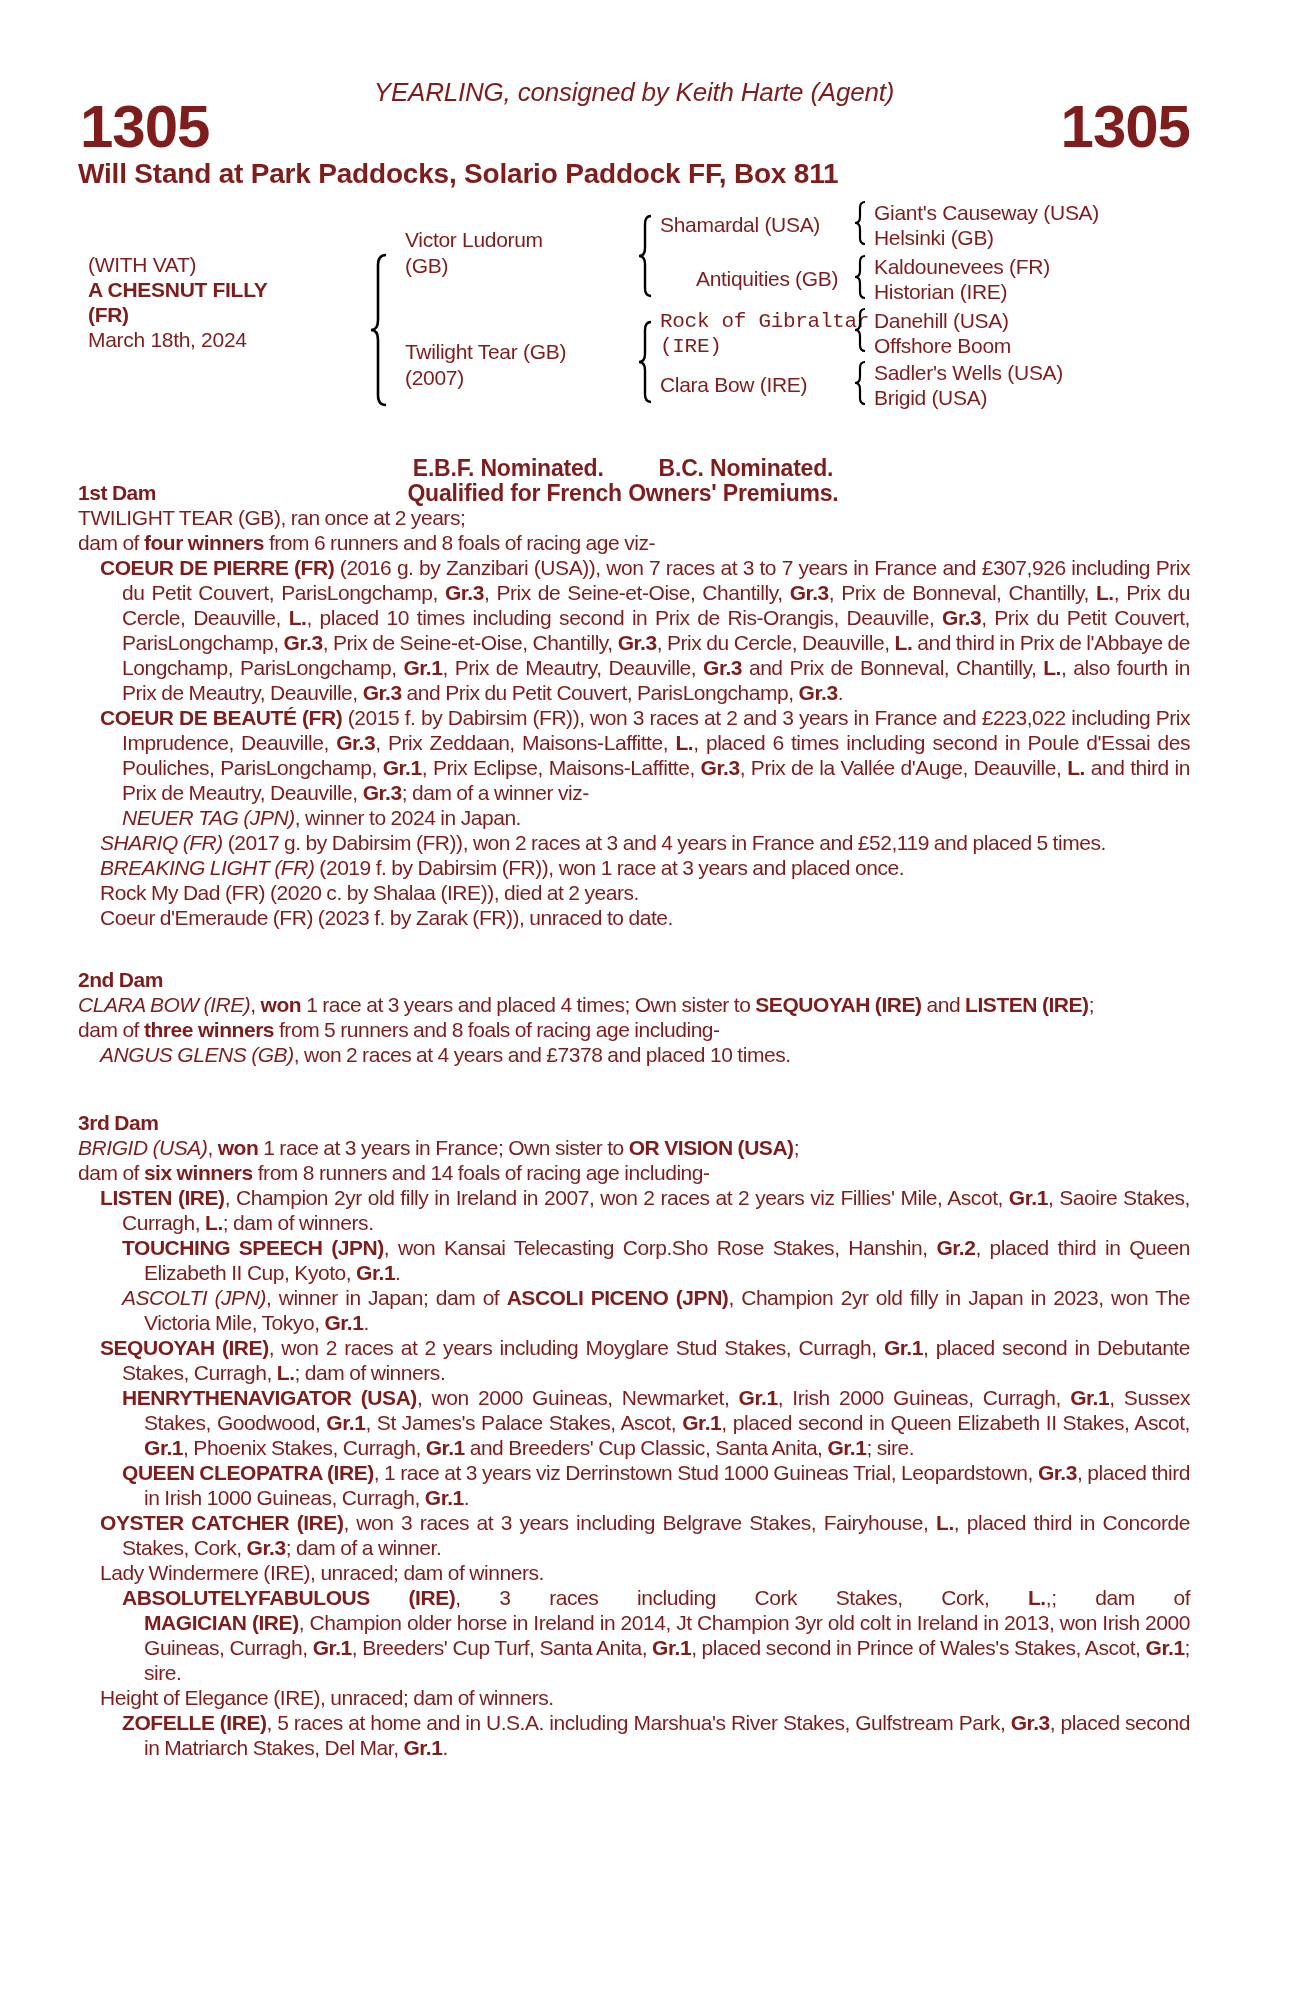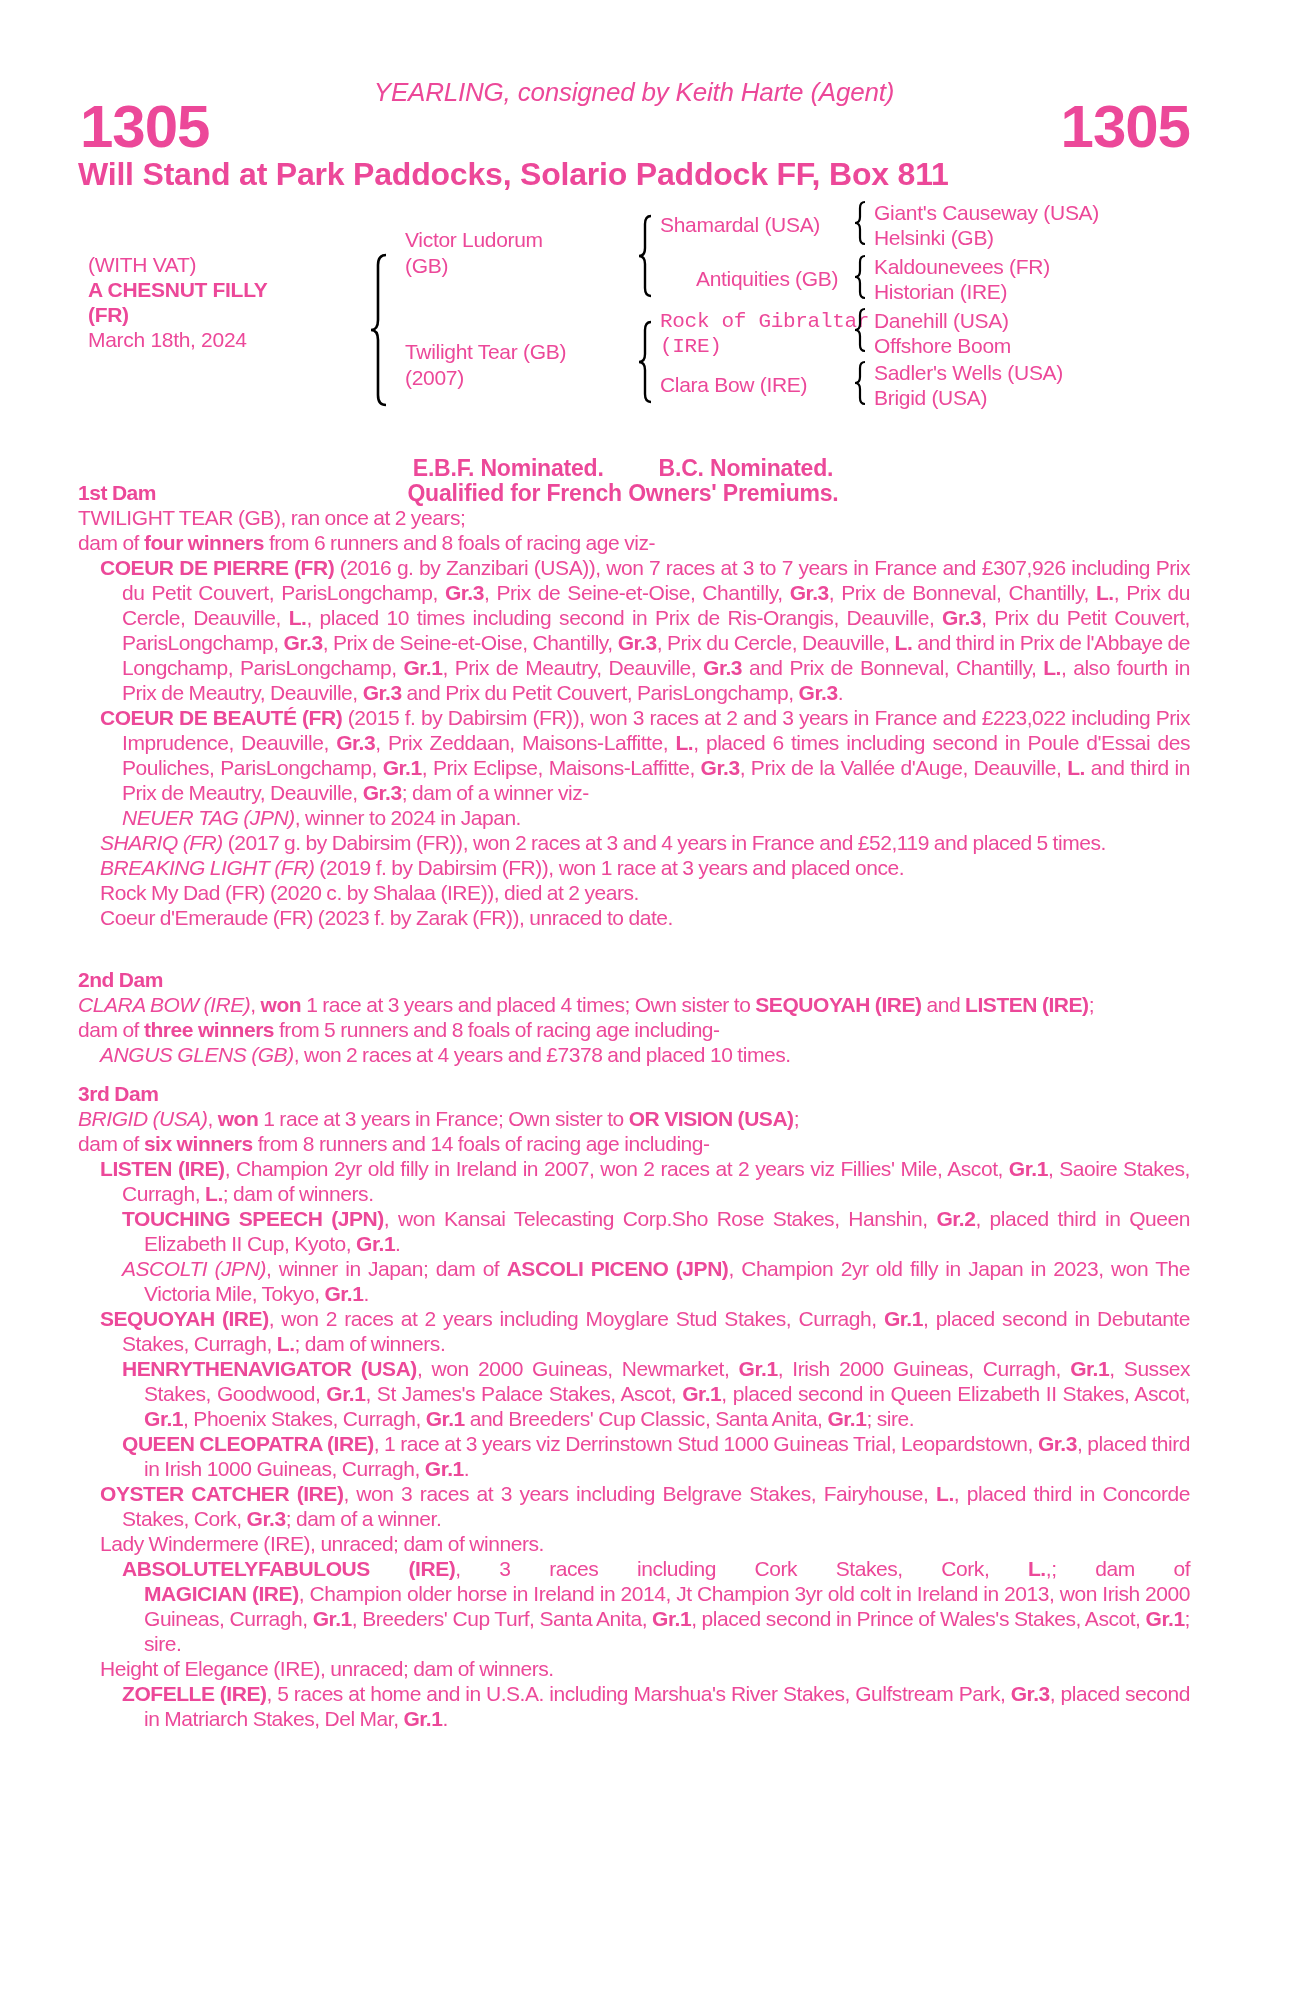--- a/index.html
+++ b/index.html
@@ -1,28 +1,28 @@
 <!DOCTYPE html>
 <html><head>
 <meta charset="utf-8">
 <style>
   html,body{margin:0;padding:0;background:#ffffff;}
   .page{
-    position:relative;width:1315px;height:2000px;background:#fff;color:#ec4899;
+    position:relative;width:1315px;height:2000px;background:#fff;color:#7f1d1d;
     font-family:"Liberation Sans", sans-serif;overflow:hidden;
   }
   .consign{
     position:absolute;top:78px;left:78px;width:1112px;text-align:center;
     font-style:italic;font-size:26px;line-height:28px;letter-spacing:-0.2px;
   }
   .lot{position:absolute;top:102px;font-size:60px;font-weight:bold;line-height:50px;letter-spacing:-1px;}
   .lot-left{left:80px;}
   .lot-right{right:125px;}
   .stand{
-    position:absolute;top:161px;left:78px;font-weight:bold;font-size:32px;
+    position:absolute;top:161px;left:78px;font-weight:bold;font-size:28px;
     letter-spacing:-0.2px;line-height:26px;
   }
   
   .ped{position:absolute;top:0;left:0;width:1315px;height:430px;font-size:21px;line-height:25px;letter-spacing:-0.3px;}
   .ped .cell{position:absolute;white-space:nowrap;}
   .ped .b{font-weight:bold;}
   .ped .lh26{line-height:26px;}
   svg.brace{position:absolute;}
   
   .noms{
@@ -31,21 +31,21 @@
   }
   .noms .gap{display:inline-block;width:55px;}
   
   .bodytext{
     position:absolute;top:480px;left:78px;width:1112px;
     font-size:21px;line-height:25px;letter-spacing:-0.45px;word-spacing:-0.5px;
     text-align:justify;
   }
   .dam-heading{font-weight:bold;}
   .dam-section:nth-child(2) .dam-heading{margin-top:37px;}
-  .dam-section:nth-child(3) .dam-heading{margin-top:14px;}
+  .dam-section:nth-child(3) .dam-heading{margin-top:43px;}
   p.para{margin:0;}
   .in0{padding-left:22px;text-indent:-22px;}
   .in1{padding-left:44px;text-indent:-22px;}
   .in2{padding-left:66px;text-indent:-22px;}
   .in3{padding-left:66px;text-indent:0;}
   .jl{text-align-last:justify;}
   span.b{font-weight:bold;}
   span.i{font-style:italic;}
 </style>
 </head>

